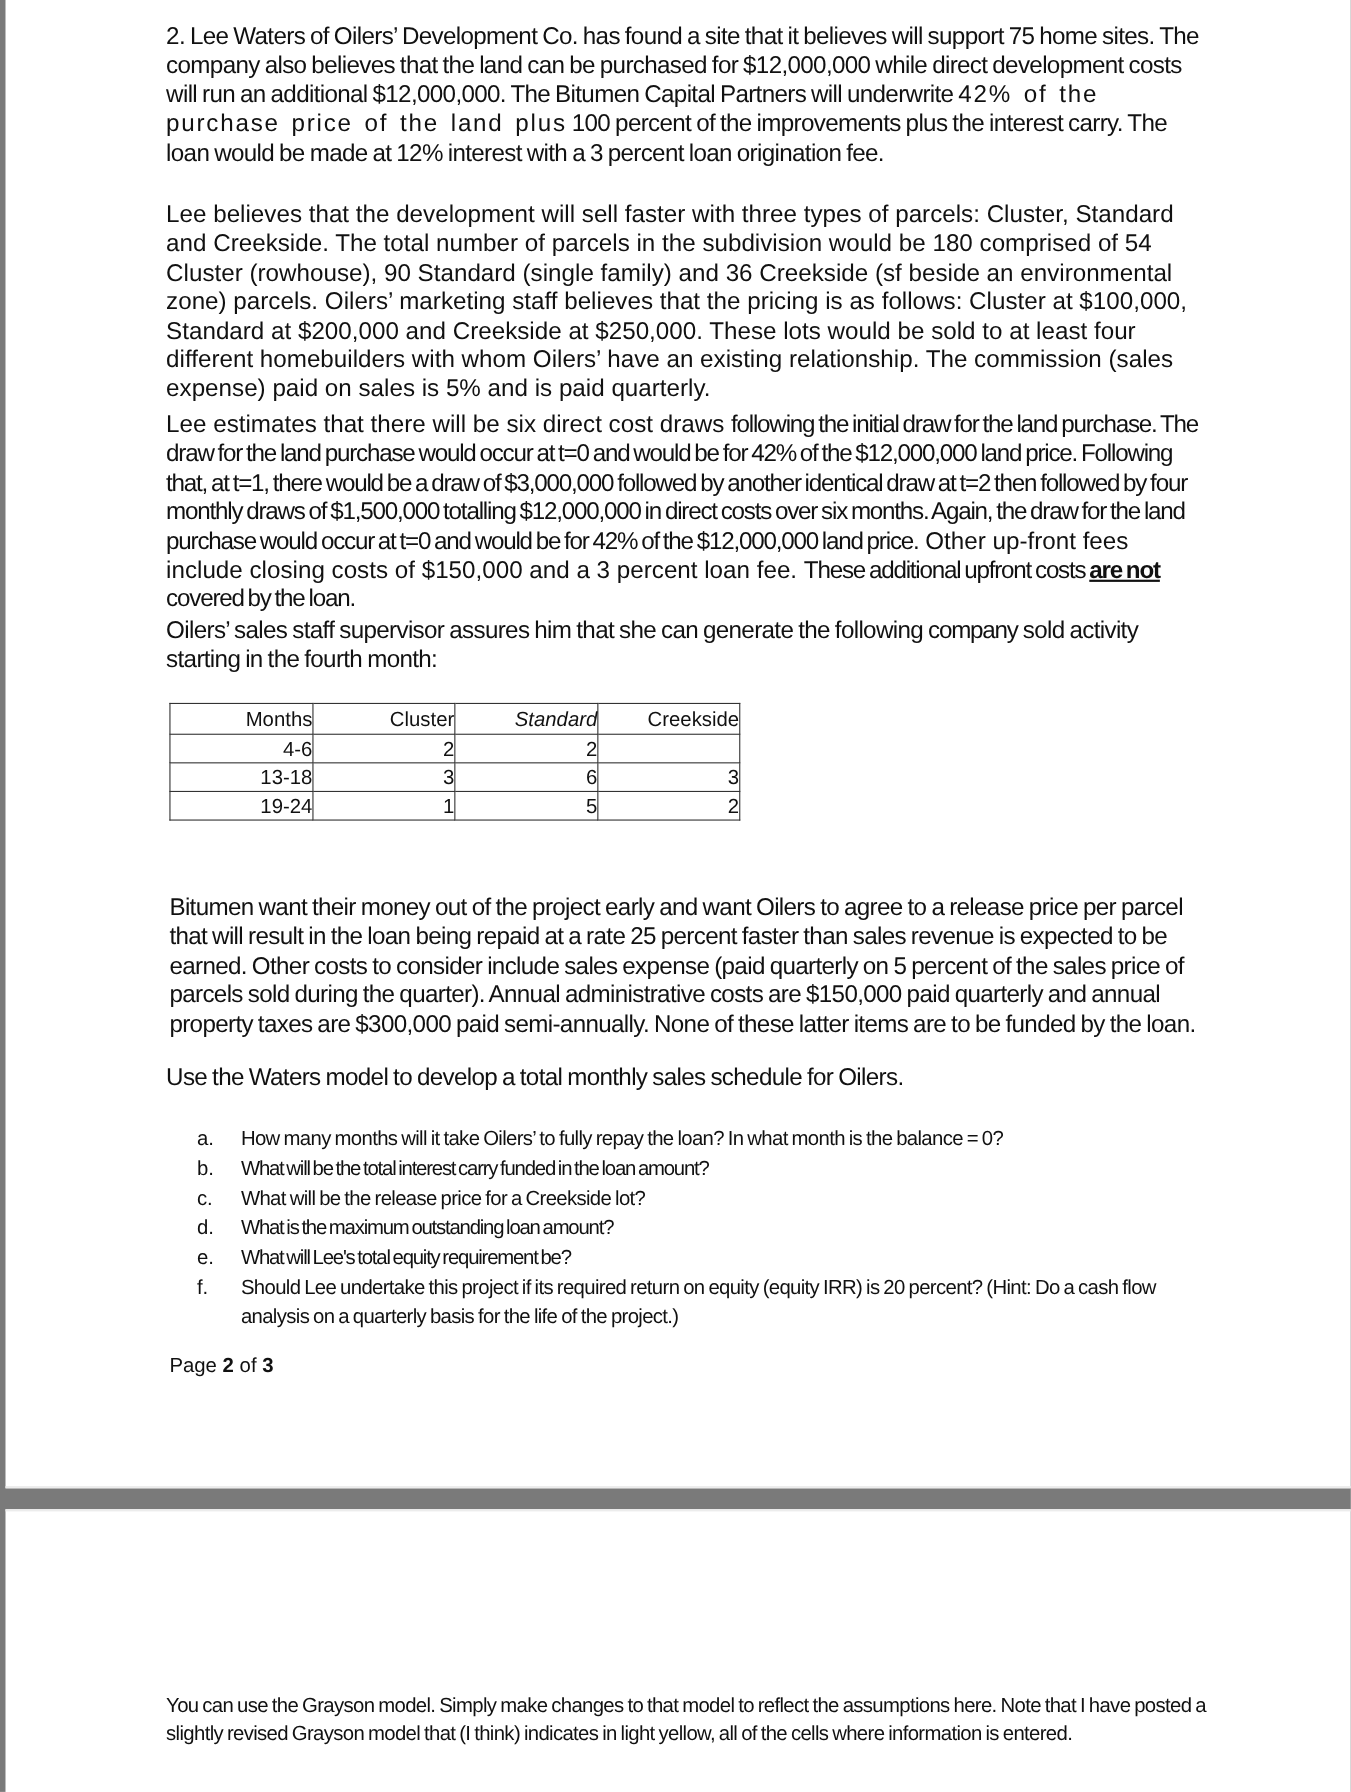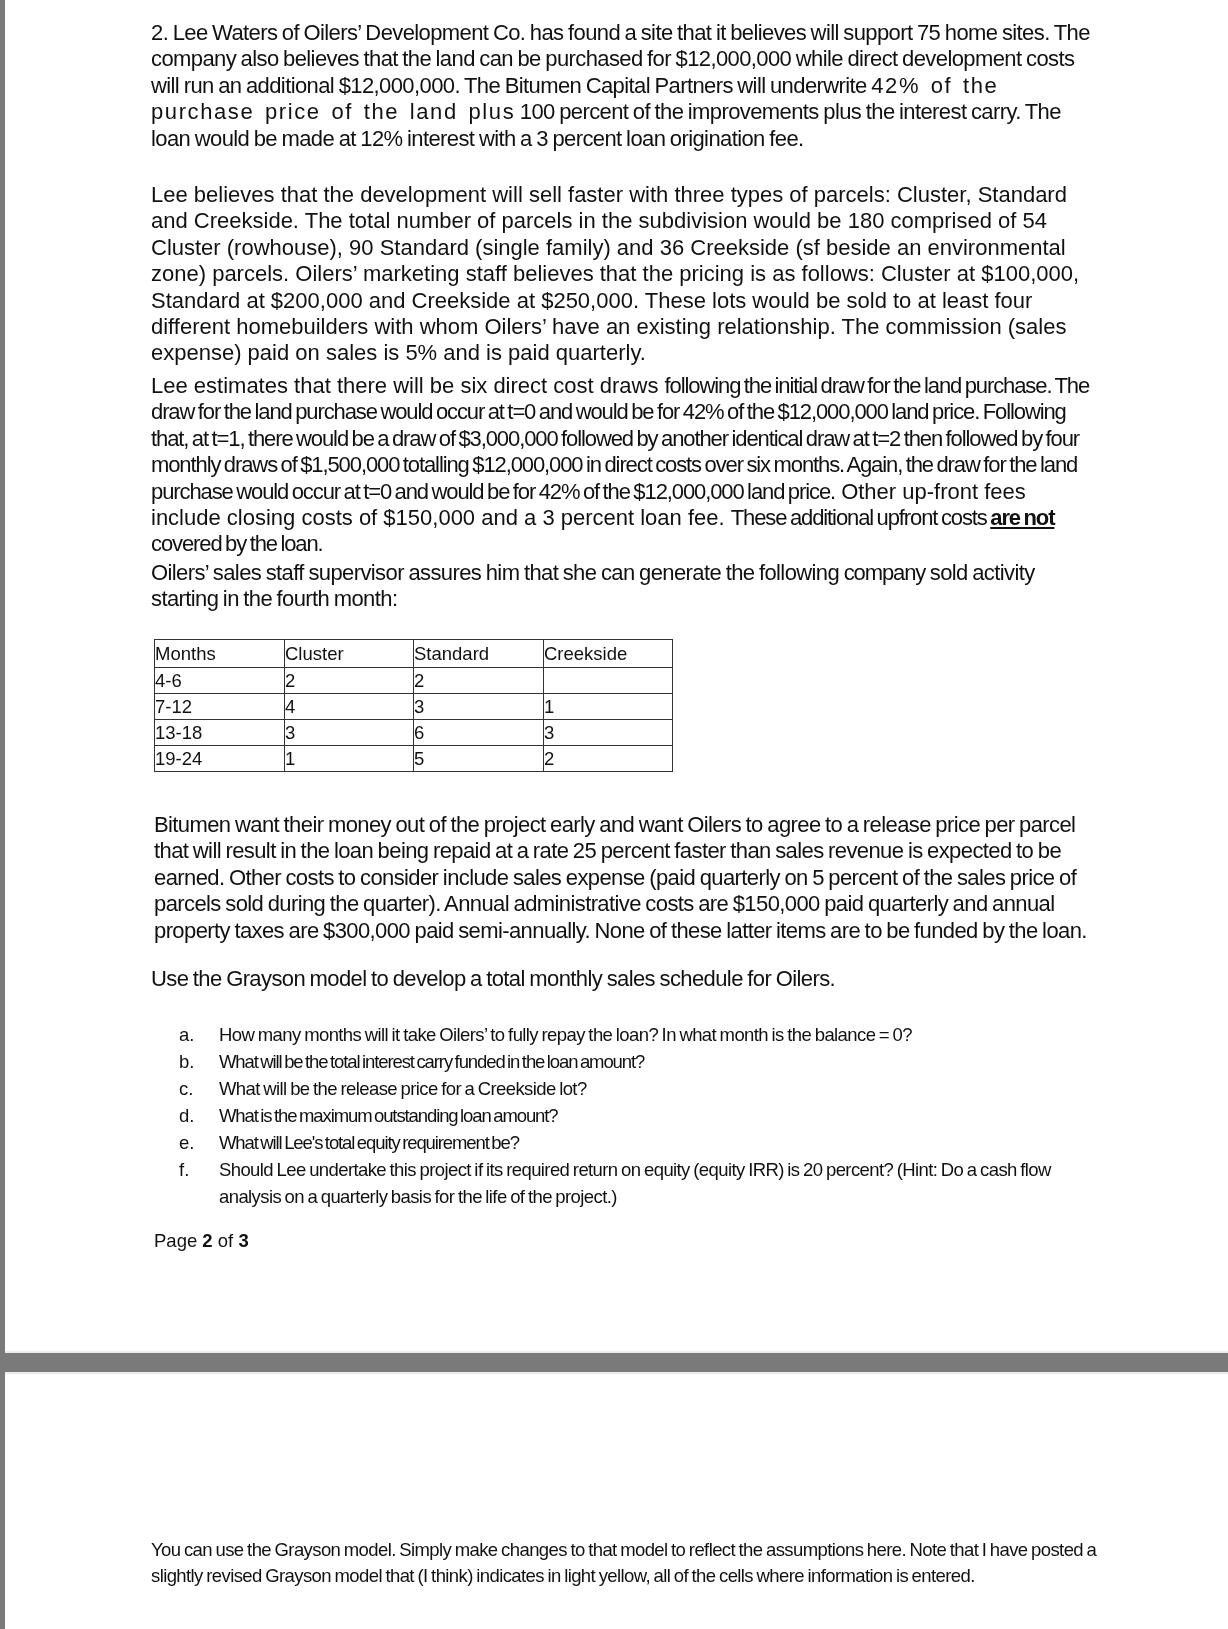--- a/index.html
+++ b/index.html
@@ -40,29 +40,29 @@
     .under { text-decoration: underline; font-weight: bold; }
     table.sales {
       position: absolute;
       left: 149px;
       top: 639px;
       border-collapse: collapse;
       font-size: 18.5px;
     }
     table.sales th, table.sales td {
       border: 1.5px solid #333;
-      text-align: left;
+      text-align: right;
       font-weight: normal;
       padding: 0;
       height: 25px;
     }
     table.sales th { height: 27px; }
     table.sales .c0 { width: 129px; }
     table.sales .c1 { width: 128px; margin-left: 23px; }
-    table.sales .c2 { width: 129px; }
+    table.sales .c2 { width: 129px; font-style: italic; }
     table.sales .c3 { width: 128px; }
     ol.questions {
       position: absolute;
       top: 1021px;
       left: 146px;
       width: 940px;
       margin: 0;
       padding: 0;
       list-style: none;
       font-size: 18.5px;
@@ -110,43 +110,37 @@
       </tr>
     </thead>
     <tbody>
       <tr>
         <td>4-6</td>
         <td>2</td>
         <td>2</td>
         <td></td>
       </tr>
       <tr>
-        <td>7-12</td>
-        <td>4</td>
-        <td>3</td>
-        <td>1</td>
-      </tr>
-      <tr>
         <td>13-18</td>
         <td>3</td>
         <td>6</td>
         <td>3</td>
       </tr>
       <tr>
         <td>19-24</td>
         <td>1</td>
         <td>5</td>
         <td>2</td>
       </tr>
     </tbody>
   </table>
 
   <p class="content para5 compress">Bitumen want their money out of the project early and want Oilers to agree to a release price per parcel that will result in the loan being repaid at a rate 25 percent faster than sales revenue is expected to be earned. Other costs to consider include sales expense (paid quarterly on 5 percent of the sales price of parcels sold during the quarter). Annual administrative costs are $150,000 paid quarterly and annual property taxes are $300,000 paid semi-annually. None of these latter items are to be funded by the loan.</p>
 
-  <p class="content para6 compress">Use the Grayson model to develop a total monthly sales schedule for Oilers.</p>
+  <p class="content para6 compress">Use the Waters model to develop a total monthly sales schedule for Oilers.</p>
 
   <ol class="questions">
     <li>
         <span class="marker">a.</span>
         <span class="qtext compress">How many months will it take Oilers’ to fully repay the loan? In what month is the balance = 0?</span>
       </li>
     <li>
         <span class="marker">b.</span>
         <span class="qtext tight">What will be the total interest carry funded in the loan amount?</span>
       </li>

